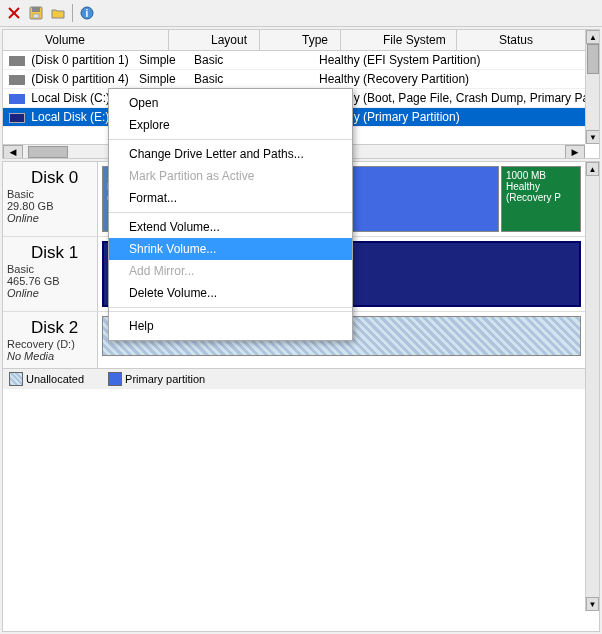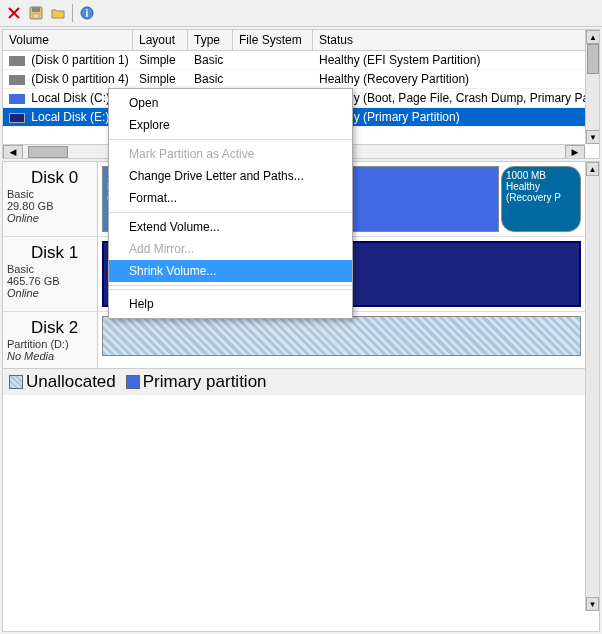--- a/index.html
+++ b/index.html
@@ -63,20 +63,21 @@
       border-bottom: 1px solid #ccc;
       font-size: 12px;
     }
 
     .table-header-cell {
       padding: 3px 6px;
       border-right: 1px solid #ccc;
       font-weight: normal;
       cursor: pointer;
       user-select: none;
+      margin-left: 36px;
     }
 
     .col-volume { width: 130px; }
     .col-layout { width: 55px; }
     .col-type { width: 45px; }
     .col-fs { width: 80px; }
     .col-status { flex: 1; }
 
     .table-row {
       display: flex;
@@ -161,25 +162,24 @@
       min-width: 65px;
     }
 
     .partition-block.main-c {
       background: #4169E1;
       color: white;
       flex: 1;
     }
 
     .partition-block.recovery {
-      background: #0369a1;
+      background: #15803d;
       color: white;
       width: 80px;
       min-width: 80px;
-      border-radius: 13px;
     }
 
     .partition-block.local-e {
       background: #1a237e;
       color: white;
       flex: 1;
       border: 2px solid #000066;
     }
 
     .partition-block.removable {
@@ -198,22 +198,22 @@
     .part-size { font-size: 10px; }
     .part-status { font-size: 10px; }
 
     
     .legend {
       display: flex;
       align-items: center;
       padding: 3px 6px;
       background: #f0f0f0;
       border-top: 1px solid #ccc;
-      font-size: 17px;
-      gap: 10px;
+      font-size: 11px;
+      gap: 24px;
     }
 
     .legend-item {
       display: flex;
       align-items: center;
       gap: 3px;
     }
 
     .legend-swatch {
       width: 14px;
@@ -454,21 +454,21 @@
           <div class="part-name">Local Disk (E:)</div>
           <div class="part-size">465.76 GB NTFS</div>
           <div class="part-status">Healthy (Primary Partition)</div>
         </div>
       </div>
     </div>
 
     <div class="disk-row" style="min-height:55px; border-bottom:none;">
       <div class="disk-label">
         <div class="disk-name">Disk 2</div>
-        <div class="disk-type">Partition (D:)</div>
+        <div class="disk-type">Recovery (D:)</div>
         <div class="disk-size"></div>
         <div class="disk-status">No Media</div>
       </div>
       <div class="disk-partitions" style="padding-right:18px;">
         <div class="partition-block removable" style="flex:1;height:40px;"></div>
       </div>
     </div>
 
     <div class="legend">
       <div class="legend-item">
@@ -479,24 +479,25 @@
         <div class="legend-swatch primary"></div>
         <span>Primary partition</span>
       </div>
     </div>
   </div>
 
   <div class="context-menu">
     <div class="menu-item">Open</div>
     <div class="menu-item">Explore</div>
     <div class="menu-separator"></div>
+    <div class="menu-item">Change Drive Letter and Paths...</div>
     <div class="menu-item disabled">Mark Partition as Active</div>
-    <div class="menu-item">Change Drive Letter and Paths...</div>
     <div class="menu-item">Format...</div>
     <div class="menu-separator"></div>
     <div class="menu-item">Extend Volume...</div>
+    <div class="menu-item highlighted">Shrink Volume...</div>
     <div class="menu-item disabled">Add Mirror...</div>
-    <div class="menu-item highlighted">Shrink Volume...</div>
+    <div class="menu-item">Delete Volume...</div>
     <div class="menu-separator"></div>
     <div class="menu-separator"></div>
     <div class="menu-item">Help</div>
   </div>
 </div>
 
 </body></html>

